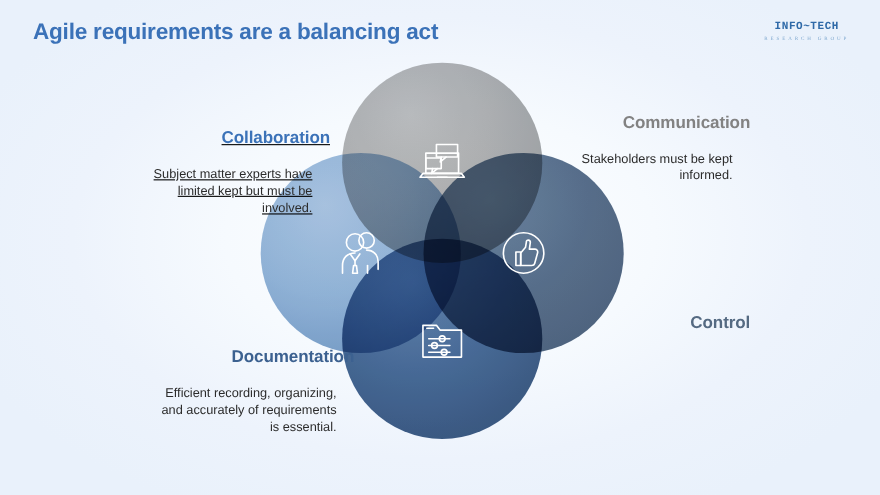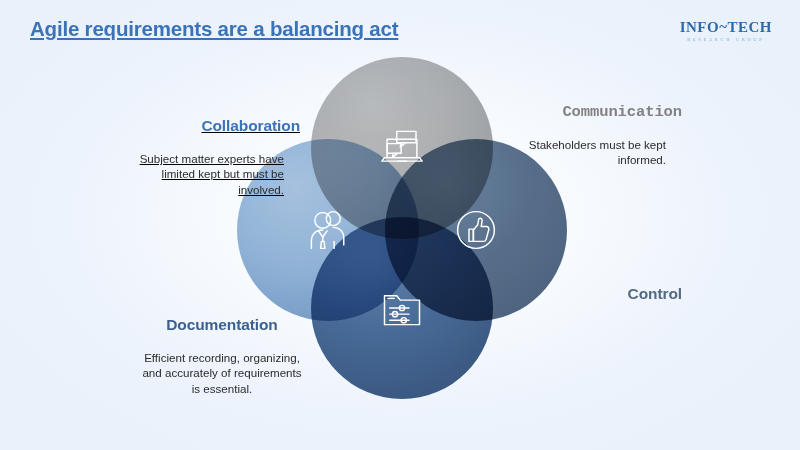--- a/index.html
+++ b/index.html
@@ -26,34 +26,33 @@
   
   .title {
     position: absolute;
     left: 30px;
     top: 17px;
     font-size: 20.5px;
     font-weight: bold;
     color: #3b72b8;
     letter-spacing: -0.2px;
     white-space: nowrap;
-    text-decoration: underline;
   }
 
   
   .logo {
     position: absolute;
     right: 28px;
     top: 20px;
     text-align: center;
     line-height: 1;
   }
   .logo-main {
-    font-family: Liberation Serif, serif;
-    font-size: 15px;
+    font-family: Liberation Mono, monospace;
+    font-size: 10px;
     font-weight: bold;
     color: #2f6aa8;
     letter-spacing: 0.5px;
     white-space: nowrap;
   }
   .logo-sub {
     font-family: "Liberation Serif", serif;
     font-size: 4.6px;
     color: #7fa8cf;
     letter-spacing: 2.6px;
@@ -145,35 +144,35 @@
     text-decoration: underline;
   }
   .label-collaboration h3 { color: #3b72b8; }
 
   .label-communication {
     right: 118px;
     top: 103px;
     width: 185px;
     text-align: right;
   }
-  .label-communication h3 { color: #828282; font-family: Liberation Mono, monospace; }
+  .label-communication h3 { color: #828282; }
 
   .label-control {
     right: 118px;
     top: 285px;
     width: 190px;
     text-align: right;
   }
   .label-control h3 { color: #556a82; padding-left: 48px; }
 
   .label-documentation {
     left: 122px;
     top: 316px;
     width: 200px;
-    text-align: center;
+    text-align: right;
   }
   .label-documentation h3 { color: #3c6190; }
 </style>
 </head>
 <body>
 
 <div class="slide">
 
   <div class="title">Agile requirements are a balancing act</div>
 

